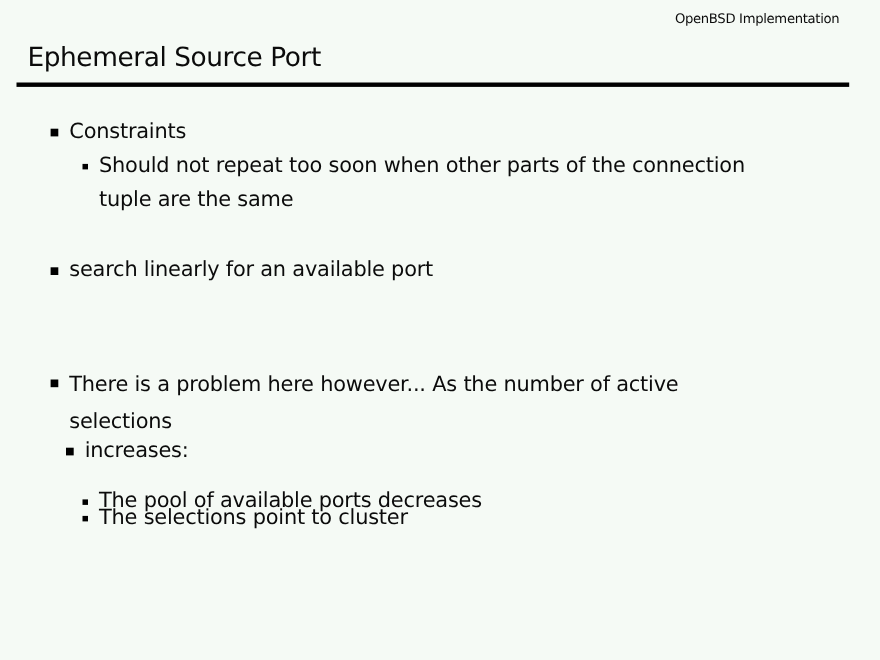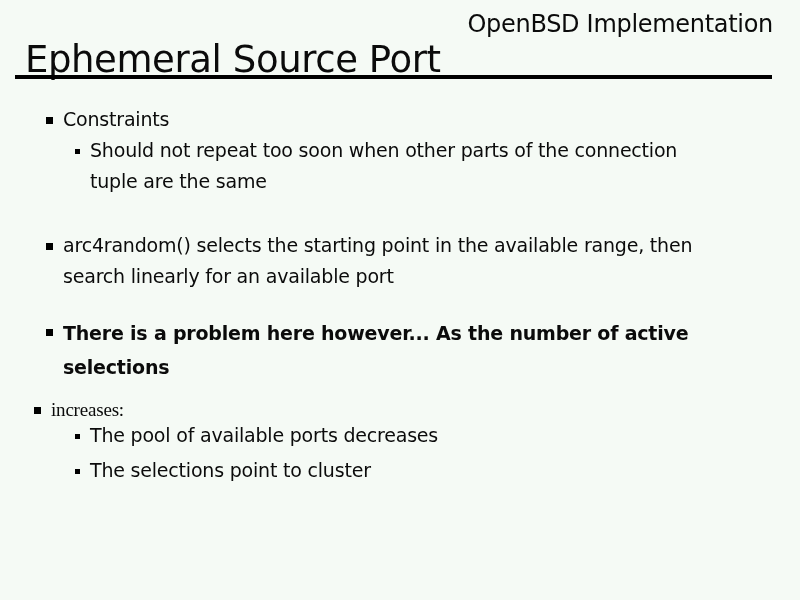--- a/index.html
+++ b/index.html
@@ -15,30 +15,30 @@
     overflow: hidden;
   }
   .slide {
     position: relative;
     width: 800px;
     height: 600px;
   }
   .header-right {
     position: absolute;
     top: 10px;
-    right: 27px;
-    font-size: 24px;
+    right: 37px;
+    font-size: 12px;
     letter-spacing: -0.3px;
     white-space: nowrap;
   }
   .title {
     position: absolute;
     top: 38px;
     left: 25px;
-    font-size: 37px;
+    font-size: 24px;
     letter-spacing: -0.4px;
     white-space: nowrap;
   }
   .rule {
     position: absolute;
     top: 75px;
     left: 15px;
     width: 757px;
     height: 4px;
     background: #000000;
@@ -71,23 +71,23 @@
   .b-line {
     white-space: nowrap;
   }
   .tall .b-text {
     line-height: 34px;
   }
   
   .b1 { left: 46px; top: 104px; }
   .b2 { left: 75px; top: 135px; }
   .b3 { left: 46px; top: 230px; }
-  .b4 { left: 46px; top: 316px; font-weight: bold; }
-  .b5 { left: 34px; top: 394px; font-family: Liberation Serif, serif; }
-  .b6 { left: 75px; top: 420px; }
+  .b4 { left: 46px; top: 332px; }
+  .b5 { left: 60px; top: 394px; }
+  .b6 { left: 75px; top: 440px; }
   .b7 { left: 75px; top: 455px; }
 </style>
 </head>
 <body>
 
 <div class="slide">
 
   <div class="header-right">OpenBSD Implementation</div>
 
   <div class="title">Ephemeral Source Port</div>
@@ -105,21 +105,20 @@
     <span class="b-marker"></span>
     <div class="b-text">
       <div class="b-line">Should not repeat too soon when other parts of the connection</div>
       <div class="b-line">tuple are the same</div>
     </div>
   </div>
 
   <div class="bullet level1 b3">
     <span class="b-marker"></span>
     <div class="b-text">
-      <div class="b-line">arc4random() selects the starting point in the available range, then</div>
       <div class="b-line">search linearly for an available port</div>
     </div>
   </div>
 
   <div class="bullet level1 tall b4">
     <span class="b-marker"></span>
     <div class="b-text">
       <div class="b-line">There is a problem here however... As the number of active</div>
       <div class="b-line">selections</div>
     </div>

